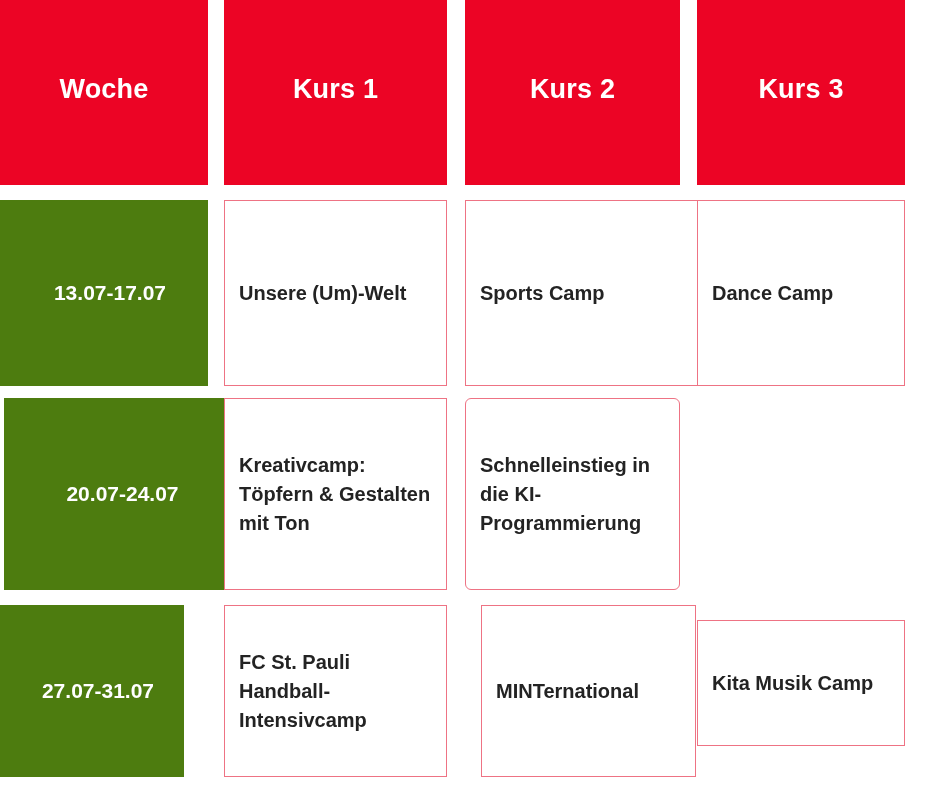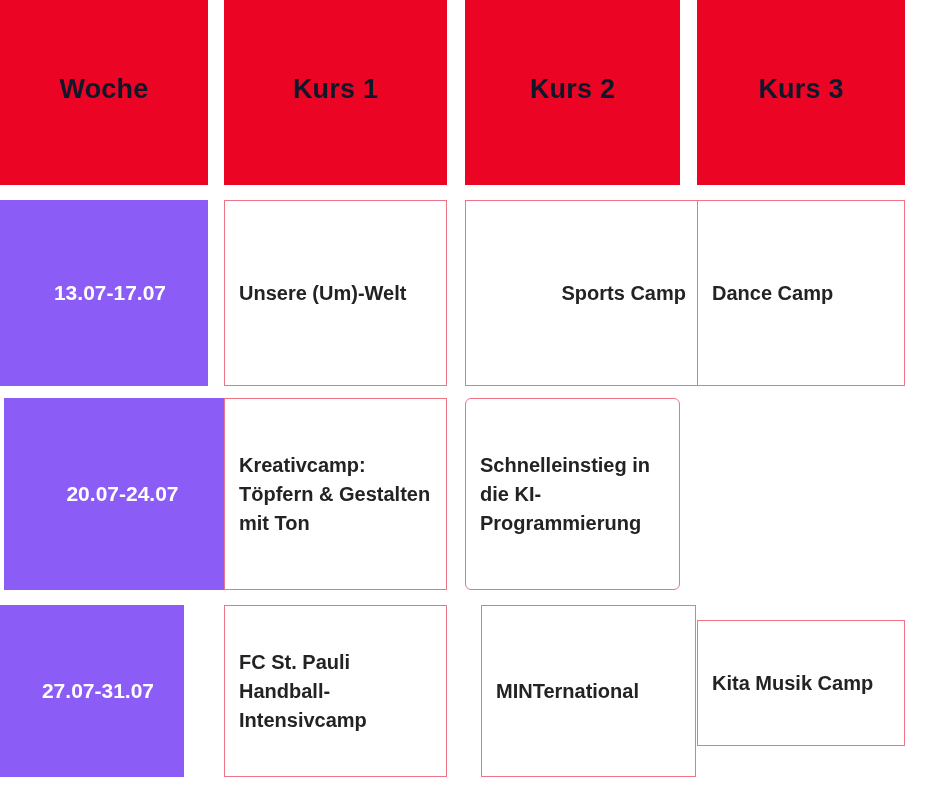--- a/index.html
+++ b/index.html
@@ -30,30 +30,30 @@
     align-items: center;
   }
 
   
   .cell.header {
     background: #EC0425;
     justify-content: center;
     text-align: center;
   }
   .cell.header .cell-text {
-    color: #0f172a;
+    color: #ffffff;
     font-size: 27px;
     font-weight: bold;
     line-height: 1.2;
     letter-spacing: 0.2px;
   }
 
   
   .cell.week {
-    background: #8b5cf6;
+    background: #4d7c0f;
     justify-content: center;
     text-align: left;
     padding-left: 12px;
   }
   .cell.week .cell-text {
     color: #ffffff;
     font-size: 21px;
     font-weight: bold;
     line-height: 1.25;
   }
@@ -106,21 +106,21 @@
   </div>
 
   <div class="cell week" style="left:0px; top:200px; width:208px; height:186px;">
     <span class="cell-text">13.07-17.07</span>
   </div>
 
   <div class="cell course" style="left:224px; top:200px; width:223px; height:186px;">
     <span class="cell-text">Unsere (Um)-Welt</span>
   </div>
 
-  <div class="cell course" style="left:465px; top:200px; width:236px; height:186px;justify-content:flex-end;">
+  <div class="cell course" style="left:465px; top:200px; width:236px; height:186px;">
     <span class="cell-text">Sports Camp</span>
   </div>
 
   <div class="cell course" style="left:697px; top:200px; width:208px; height:186px;">
     <span class="cell-text">Dance Camp</span>
   </div>
 
   <div class="cell week" style="left:4px; top:398px; width:225px; height:192px;">
     <span class="cell-text">20.07-24.07</span>
   </div>

